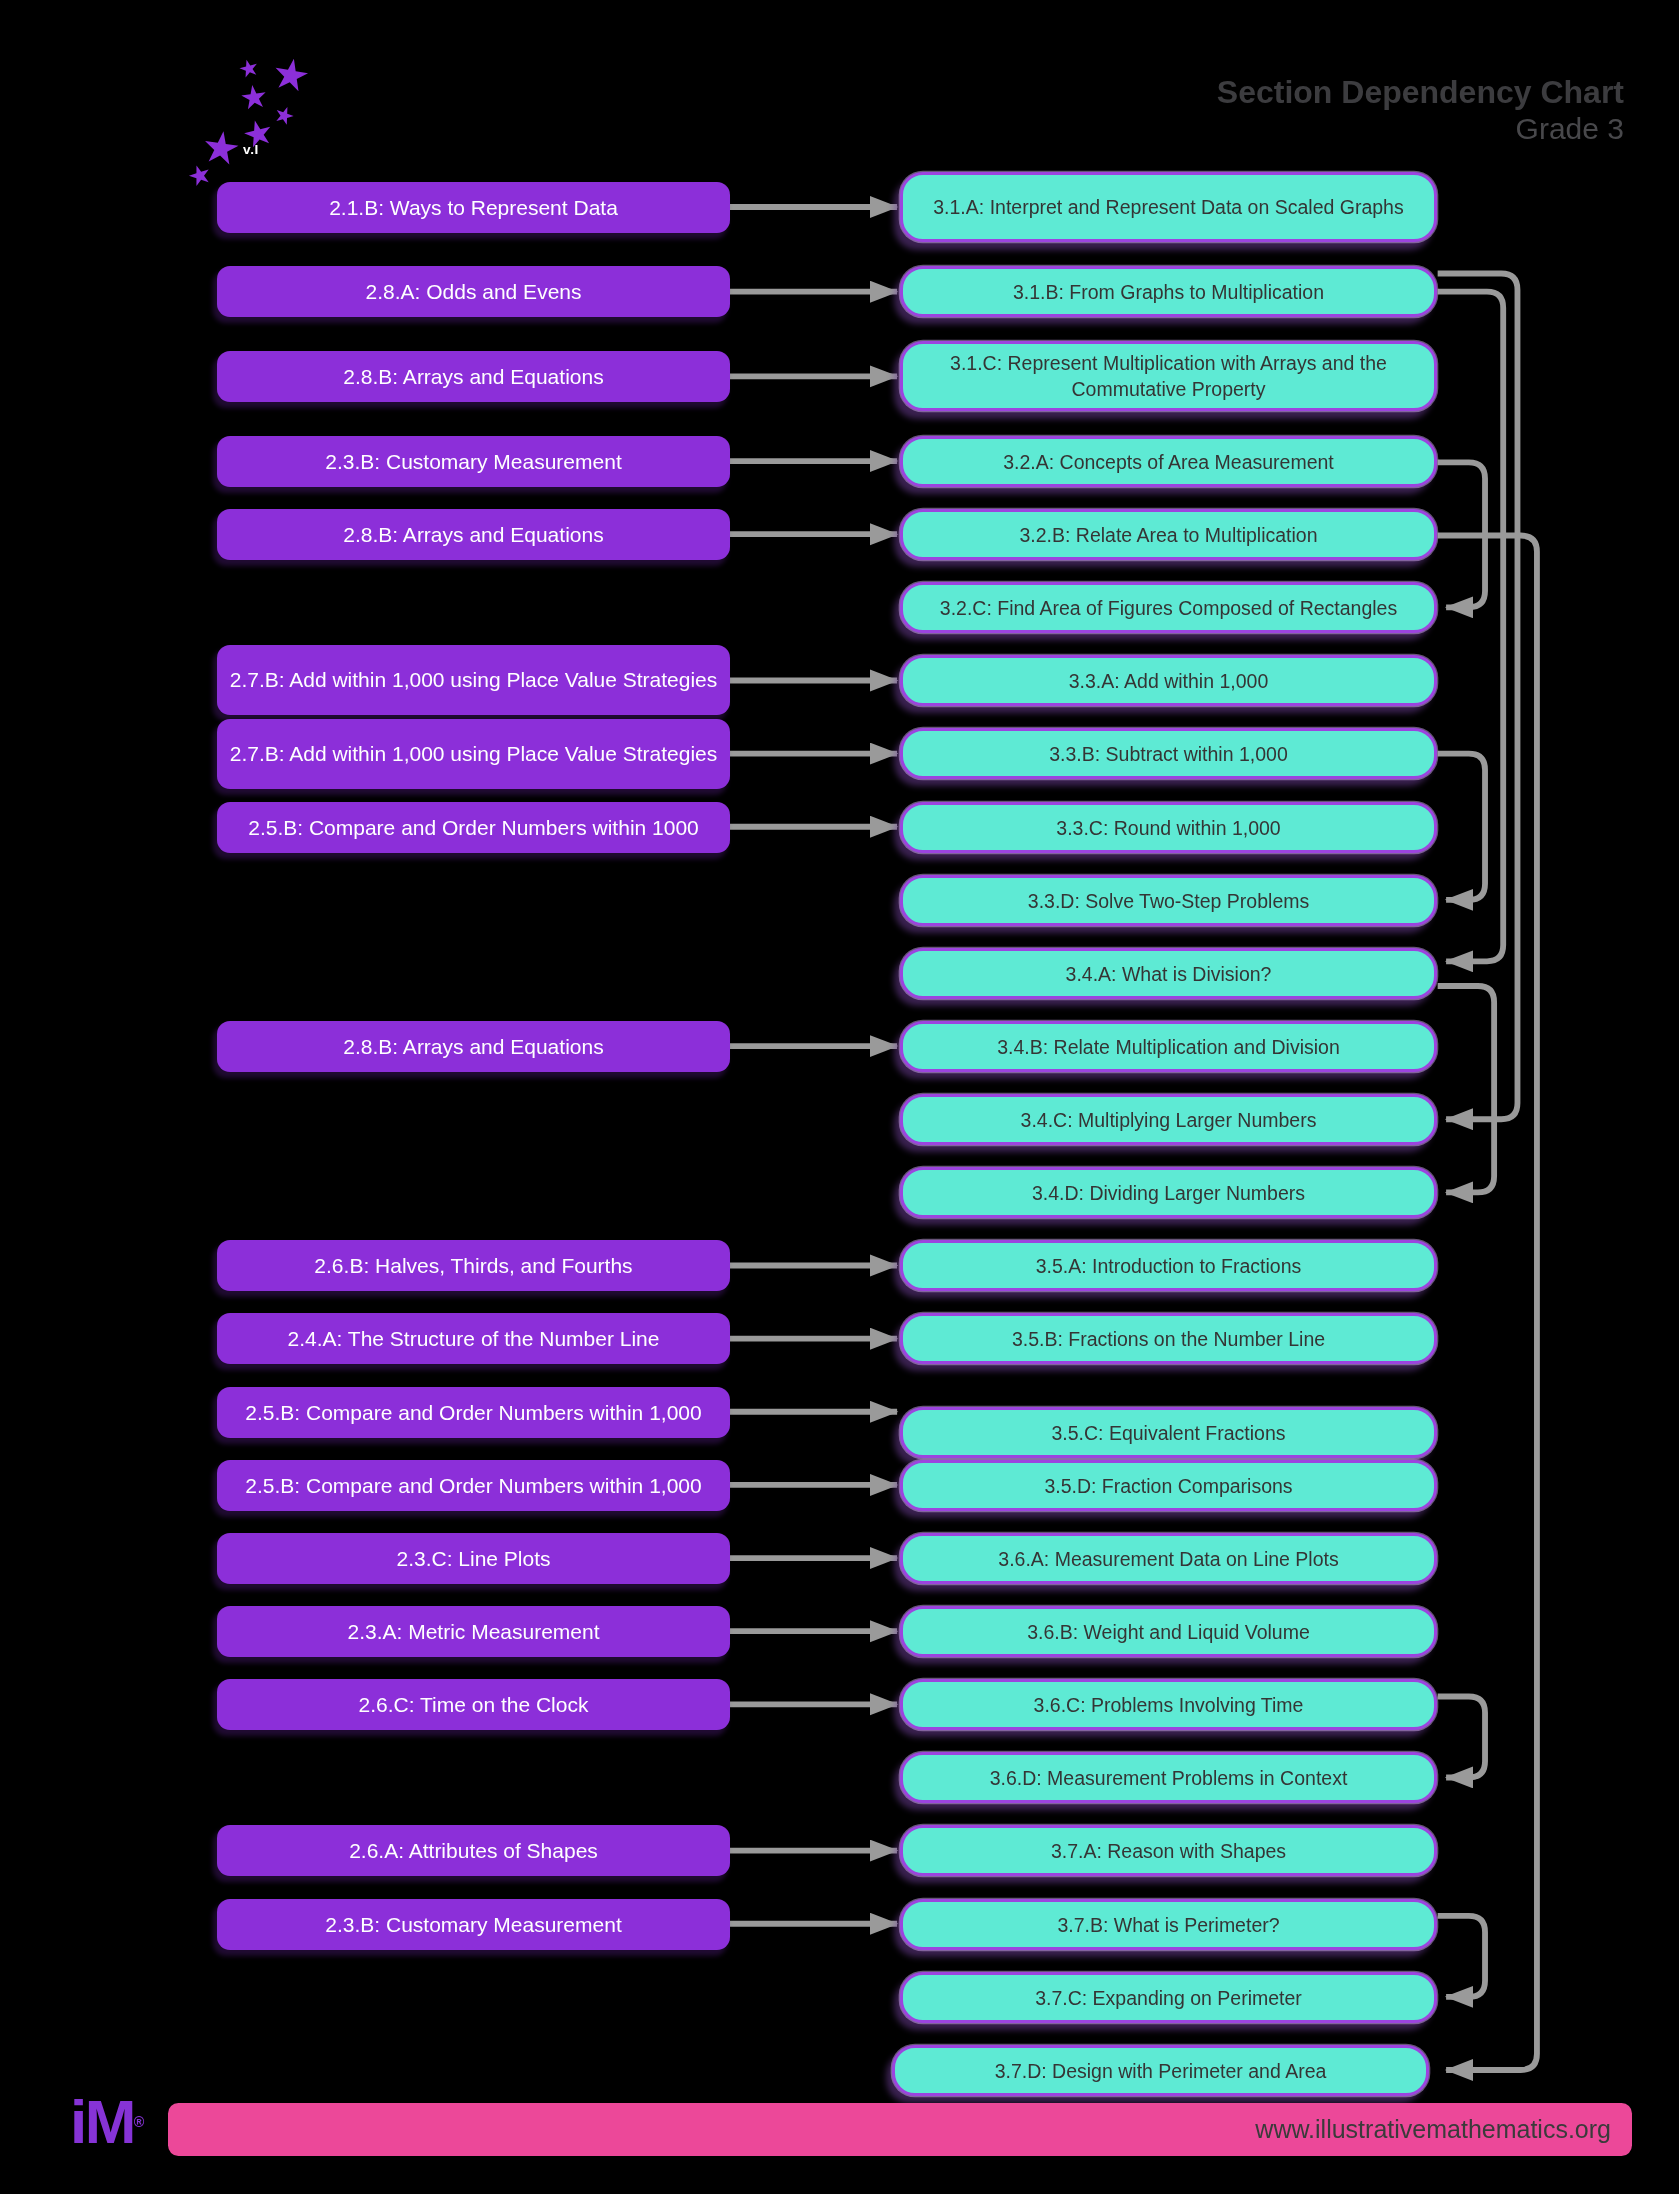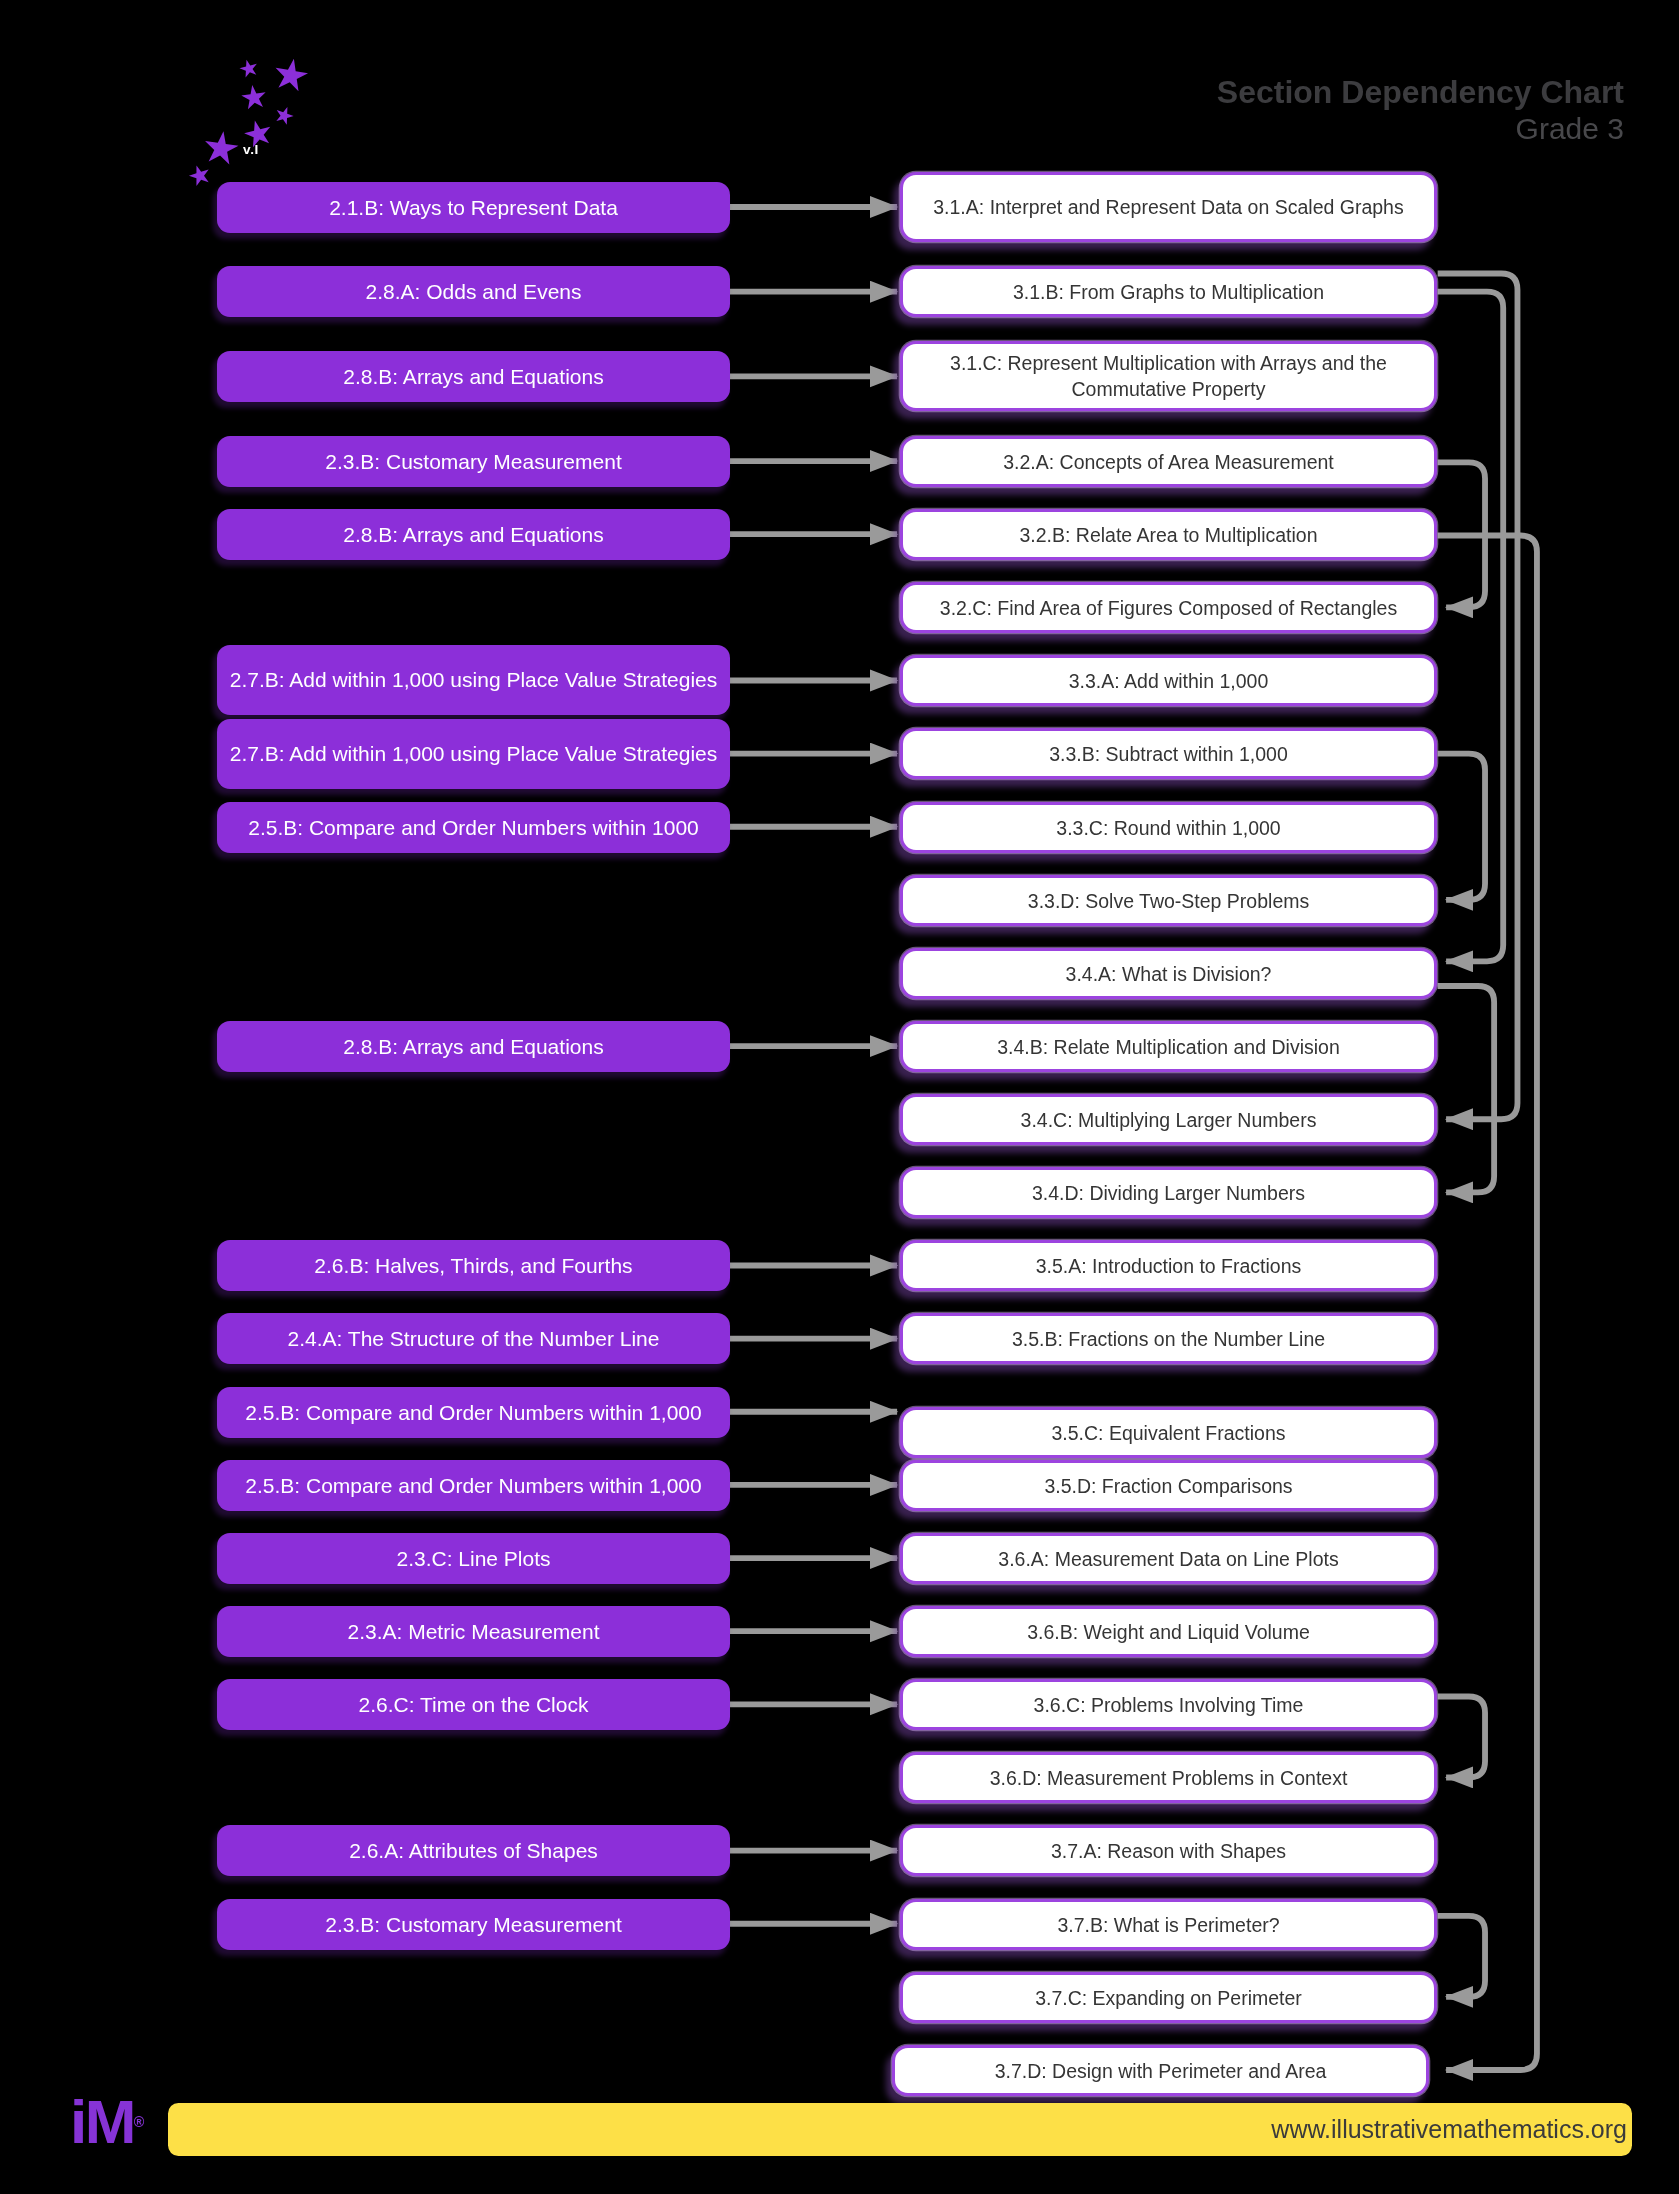--- a/index.html
+++ b/index.html
@@ -14,34 +14,34 @@
   
   .star{position:absolute;color:#8C2FD9;transform:translate(-50%,-50%);line-height:1;}
   .star-label{position:absolute;color:#ffffff;font-weight:bold;font-size:13.6px;
               transform:translate(-50%,-50%);letter-spacing:0.6px;}
 
   
   .lbox{position:absolute;box-sizing:border-box;background:#8C2FD9;border-radius:13px;
         color:#fff;display:flex;align-items:center;justify-content:center;text-align:center;
         font-size:21px;line-height:26px;padding:0 11.7px;
         box-shadow:-3.9px 5.2px 5.2px rgba(70,25,110,.45);}
-  .rbox{position:absolute;box-sizing:border-box;background:#ffffff;border:3.2px solid #9C44DF;
-        border-radius:16px;color:#353535;display:flex;align-items:center;justify-content:center;
+  .rbox{position:absolute;box-sizing:border-box;background:#5eead4;border:3.2px solid #9C44DF;
+        border-radius:23px;color:#353535;display:flex;align-items:center;justify-content:center;
         text-align:center;font-size:19.5px;line-height:26px;padding:0 6.5px;
         box-shadow:0 0 0 1.3px rgba(205,165,240,.5),-5.8px 7.1px 6.5px rgba(115,65,160,.5);}
   .one-line{white-space:nowrap;}
   .wrap-inner{width:493px;}
 
   
   #wires{position:absolute;left:0;top:0;}
 
   
   .footer-bar{position:absolute;left:168px;top:2103px;width:1464px;height:53px;
-              background:#fde047;border-radius:10.4px;display:flex;align-items:center;
-              justify-content:flex-end;padding-right:5px;box-sizing:border-box;}
+              background:#ec4899;border-radius:10.4px;display:flex;align-items:center;
+              justify-content:flex-end;padding-right:21px;box-sizing:border-box;}
   .footer-url{font-size:25px;color:#3b3b3b;}
   .im-logo{position:absolute;left:70px;top:2091px;color:#8633D6;font-weight:bold;
            font-size:62px;line-height:62px;letter-spacing:-2.6px;}
   .im-reg{font-size:14.3px;vertical-align:top;letter-spacing:0;}
 </style>
 </head>
 <body>
 
 <div id="page">
 

